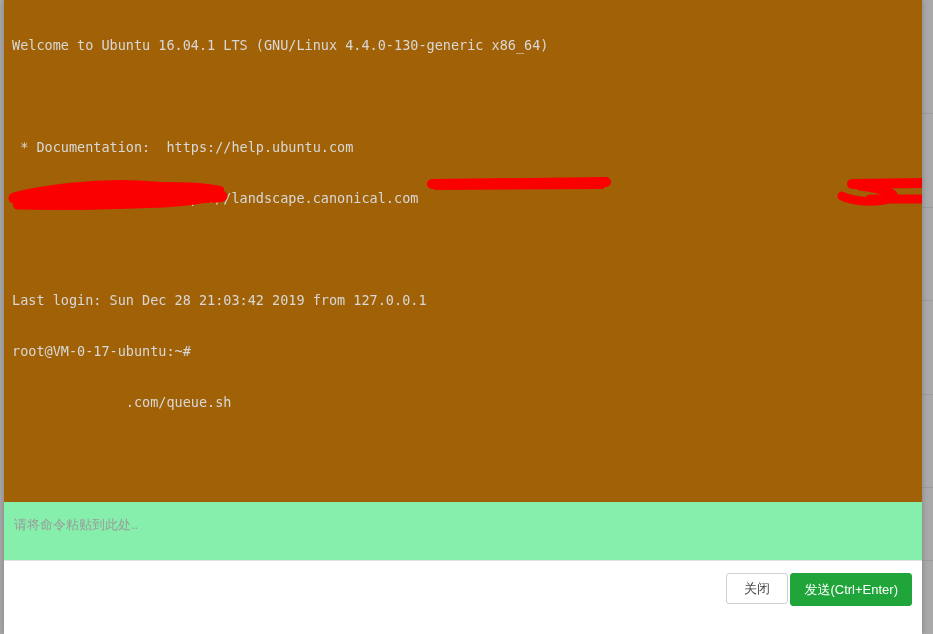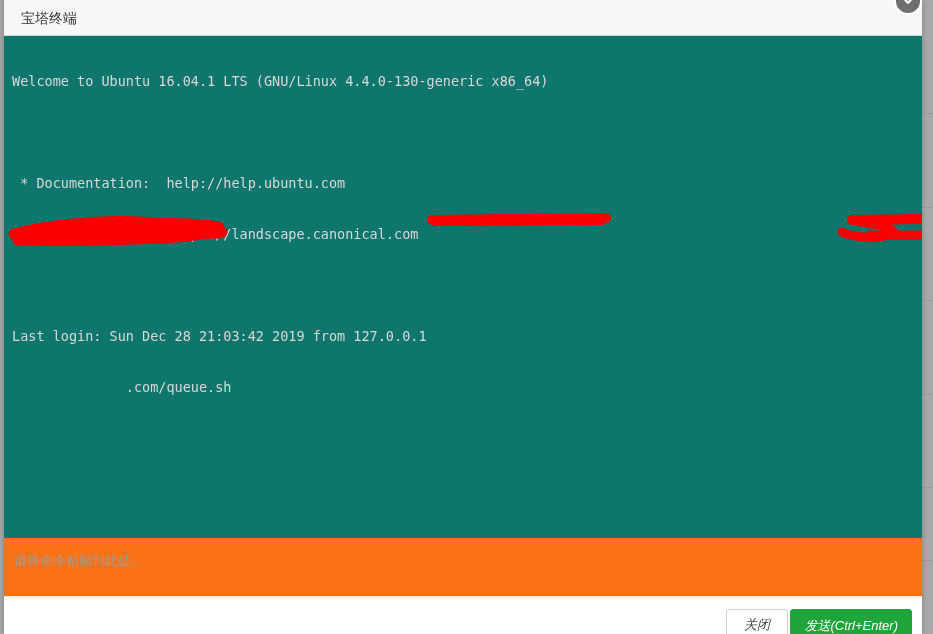--- a/index.html
+++ b/index.html
@@ -72,21 +72,21 @@
     border: 2px solid #ffffff;
     box-sizing: border-box;
     cursor: pointer;
   }
   .close-btn svg { position:absolute; left: 5px; top: 5px; }
 
   
   .terminal {
     position: relative;
     height: 502px;
-    background: #0f766e;
+    background: #a16207;
     overflow: hidden;
   }
   .term-inner {
     position: absolute;
     left: 8px;
     top: 3px;
     right: 0;
     font-family: "DejaVu Sans Mono", "Liberation Mono", monospace;
     font-size: 13.5px;
     line-height: 17px;
@@ -97,21 +97,21 @@
   .term-line { height: 17px; }
   .blank { height: 17px; }
 
   
   .redaction { position: absolute; left: 0; top: 0; width: 921px; height: 502px; pointer-events: none; }
 
   
   .cmd-area {
     position: relative;
     height: 58px;
-    background: #f97316;
+    background: #86efac;
     border-bottom: 1px solid #e3e3e3;
   }
   .cmd-input {
     position: absolute;
     left: 10px;
     top: 14px;
     width: 880px;
     border: none;
     outline: none;
     resize: none;
@@ -122,21 +122,20 @@
     height: 36px;
     padding: 0;
   }
   .cmd-input::placeholder { color: #9b9b9b; }
 
   
   .modal-footer {
     position: relative;
     height: 37px;
     background: #ffffff;
-    font-style: italic;
   }
   .btn {
     position: absolute;
     top: 12px;
     font-size: 13px;
     line-height: 1;
     border-radius: 3px;
     cursor: pointer;
     box-sizing: border-box;
     text-align: center;
@@ -167,37 +166,30 @@
     <div class="seam" style="top:113px"></div>
     <div class="seam" style="top:207px"></div>
     <div class="seam" style="top:300px"></div>
     <div class="seam" style="top:394px"></div>
     <div class="seam" style="top:487px"></div>
     <div class="seam" style="top:560px"></div>
   </div>
 
   <div class="modal">
 
-    <div class="modal-header">
-      <div class="modal-title">宝塔终端</div>
-      <div class="close-btn">
-        <svg width="14" height="14" viewBox="0 0 14 14" aria-hidden="true">
-          <path d="M3 4.5 L7 9 L11 4.5" stroke="#ffffff" stroke-width="2.1" fill="none" stroke-linecap="round" stroke-linejoin="round"></path>
-        </svg>
-      </div>
-    </div>
 
     <div class="terminal">
       <div class="term-inner">
         <div class="term-line">Welcome to Ubuntu 16.04.1 LTS (GNU/Linux 4.4.0-130-generic x86_64)</div>
         <div class="blank"></div>
-        <div class="term-line"> * Documentation:  help://help.ubuntu.com</div>
+        <div class="term-line"> * Documentation:  https://help.ubuntu.com</div>
         <div class="term-line"> * Management:     https://landscape.canonical.com</div>
         <div class="blank"></div>
         <div class="term-line">Last login: Sun Dec 28 21:03:42 2019 from 127.0.0.1</div>
+        <div class="term-line">root@VM-0-17-ubuntu:~#</div>
         <div class="term-line">              .com/queue.sh</div>
         
         
         
         
         
       </div>
 
       <svg class="redaction" viewBox="0 0 921 502">
 

